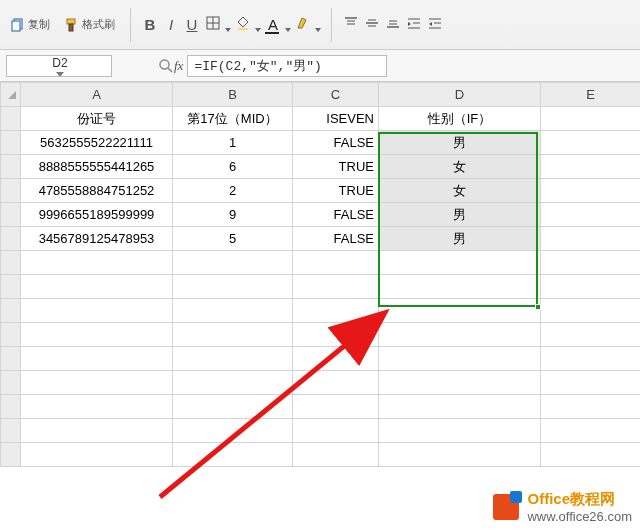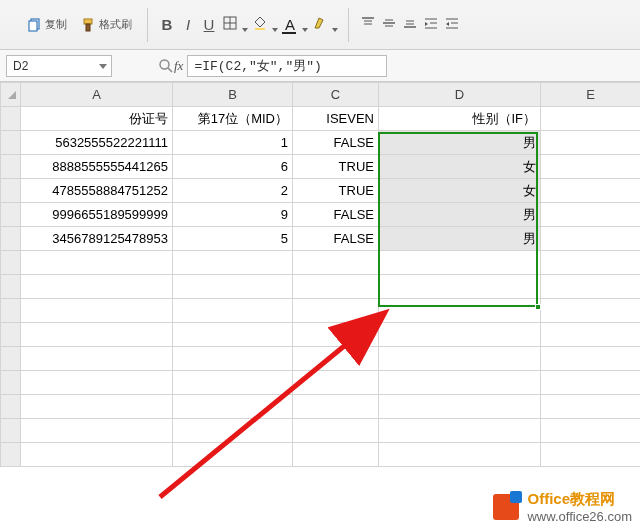--- a/index.html
+++ b/index.html
@@ -1,41 +1,41 @@
 <!DOCTYPE html>
 <html><head>
   <meta charset="utf-8">
   <style>
     * { box-sizing: border-box; margin: 0; padding: 0; }
     body { font-family: "Microsoft YaHei", SimSun, Arial, sans-serif; font-size: 12px; background: #fff; width: 640px; height: 530px; overflow: hidden; position: relative; }
 
-    .ribbon { height: 50px; background: linear-gradient(#f5f5f5,#efefef); border-bottom: 1px solid #ccc; display: flex; align-items: center; padding: 0 22px; gap: 6px; }
+    .ribbon { height: 50px; background: linear-gradient(#f5f5f5,#efefef); border-bottom: 1px solid #ccc; display: flex; align-items: center; padding: 0 5px; gap: 6px; }
     .ribbon-btn { display:flex; align-items:center; gap:2px; padding: 3px 4px; border:1px solid transparent; color:#555; font-size:12px; cursor:pointer; }
     .ribbon-label { font-size: 11px; }
     .rib-ico { width:16px; height:16px; display:flex; align-items:center; justify-content:center; }
     .divider { width:1px; height:34px; background:#ccc; margin:0 4px; }
     .fmt { font-size:15px; font-family: "Segoe UI", Arial; color:#555; width:18px; text-align:center; }
     .drop { width:6px; height:6px; display:inline-block; }
     .ribbon-group { display:flex; align-items:center; gap:4px; }
     .ribbon-group2 { display:flex; align-items:center; gap:3px; }
 
     .namebar { height:32px; border-bottom:1px solid #ccc; display:flex; align-items:center; background:#f7f7f7; }
-    .namebox { width:106px; height:22px; border:1px solid #bbb; background:#fff; margin-left:6px; display:flex; align-items:center; justify-content:space-between; padding:0 4px 0 6px; font-size:12px; color:#333; }
+    .namebox { width:106px; height:22px; border:1px solid #bbb; background:#fff; margin-left:6px; display:flex; align-items:center; justify-content:space-between; padding:0 4px 0 6px; font-size:12px; color:#333;flex-direction:column; }
     .fx-zone { display:flex; align-items:center; margin-left:46px; gap:0; }
     .fx-ico { width:16px; height:16px; }
     .fx-label { font-style:italic; font-family:"Times New Roman",serif; font-size:13px; color:#555; margin-right:4px; }
     .formula-input { border:1px solid #bbb; background:#fff; height:22px; width:200px; display:flex; align-items:center; padding:0 6px; font-size:13px; font-family: "Courier New","SimSun", monospace; color:#333; }
 
     .sheet { position:relative; }
     table.grid { border-collapse: collapse; table-layout: fixed; width: 640px; }
     table.grid th, table.grid td { border:1px solid #d4d4d4; height:24px; padding:0 4px; white-space:nowrap; overflow:hidden; font-size:13px; }
     table.grid th { background:#ececec; font-weight:normal; color:#444; text-align:center; position:relative; }
     th.rowh { width:20px; background:#ececec; text-align:center; padding:0; }
     td.rowh { background:#ececec; text-align:center; font-size:11px; color:#444; width:20px; padding:0; }
-    td.lft { text-align:right; }
+    td.lft { text-align:center; }
     td.rt { text-align:right; }
     td.sel { background:#e6e6e6; }
     th.selcol { background:#d4ecd4; border-bottom:2px solid #1a8f1a; }
 
     .col-A{width:152px;} .col-B{width:120px;} .col-C{width:86px;} .col-D{width:162px;} .col-E{width:100px;}
 
     .sel-outline { position:absolute; border:2px solid #1a8f1a; pointer-events:none; }
     .sel-handle { position:absolute; width:6px; height:6px; background:#1a8f1a; border:1px solid #fff; }
 
     .arrow-svg { position:absolute; pointer-events:none; }

